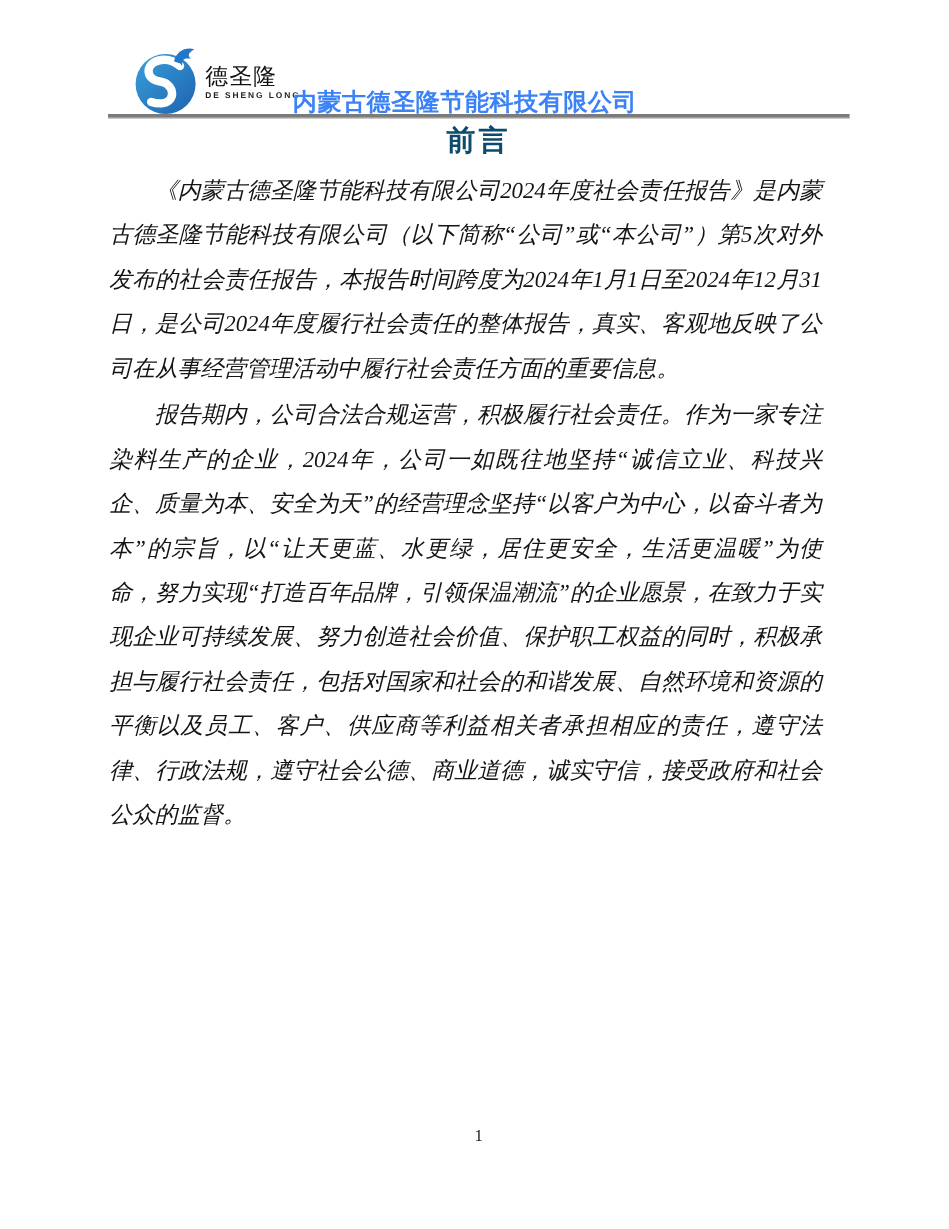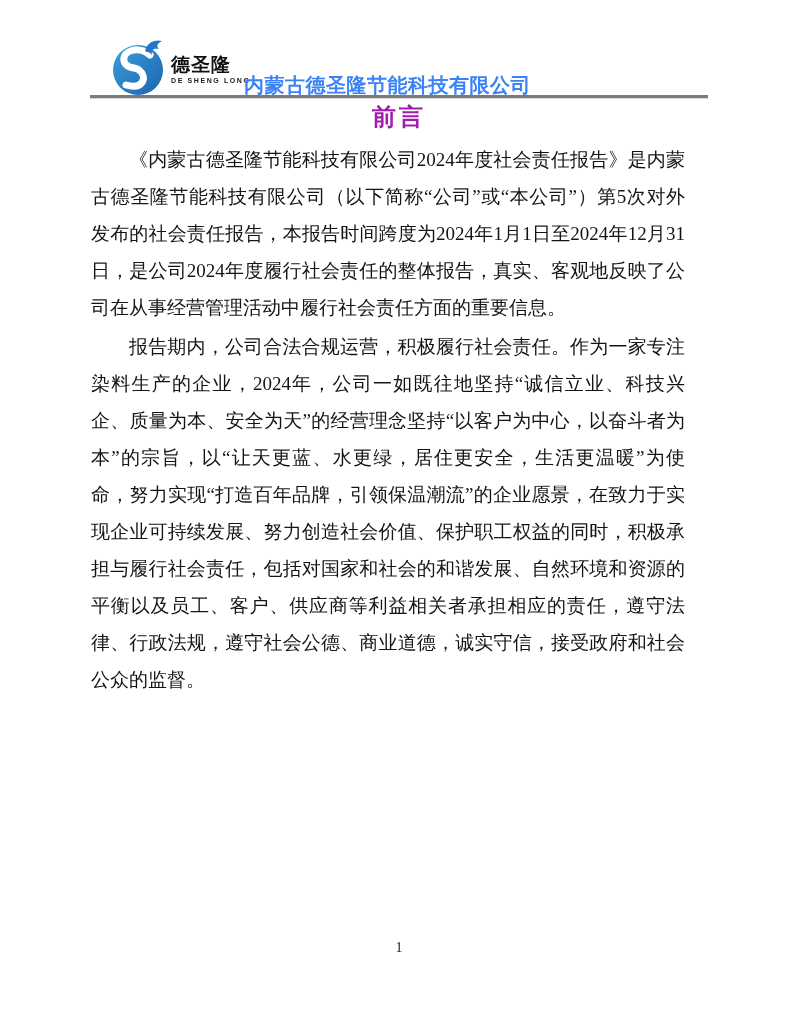--- a/index.html
+++ b/index.html
@@ -35,21 +35,21 @@
     height: 58px;
     flex: 0 0 auto;
   }
   .logo-text {
     display: flex;
     flex-direction: column;
     margin-top: 16px;
   }
   .logo-cn {
     font-family: "Liberation Sans", "DejaVu Sans", sans-serif;
-    font-weight: 700;
+    font-weight: 400;
     font-size: 19px;
     line-height: 21px;
     color: #111111;
     letter-spacing: 1px;
     white-space: nowrap;
   }
   .logo-en {
     font-family: "Liberation Sans", "DejaVu Sans", sans-serif;
     font-weight: 700;
     font-size: 7px;
@@ -83,28 +83,29 @@
   .doc-title {
     position: absolute;
     left: 90px;
     top: 101px;
     width: 618px;
     margin: 0;
     text-align: center;
     font-size: 24px;
     font-weight: 700;
     letter-spacing: 3px;
-    color: #a21caf;
+    color: #0c4a6e;
   }
   
   .content {
     position: absolute;
     left: 91px;
     top: 141px;
     width: 594px;
+    font-style: italic;
   }
   .content p {
     margin: 0 0 2px 0;
     font-size: 19px;
     line-height: 37px;
     text-align: justify;
     text-justify: inter-character;
     text-indent: 2em;
     color: #141414;
     word-break: break-all;

